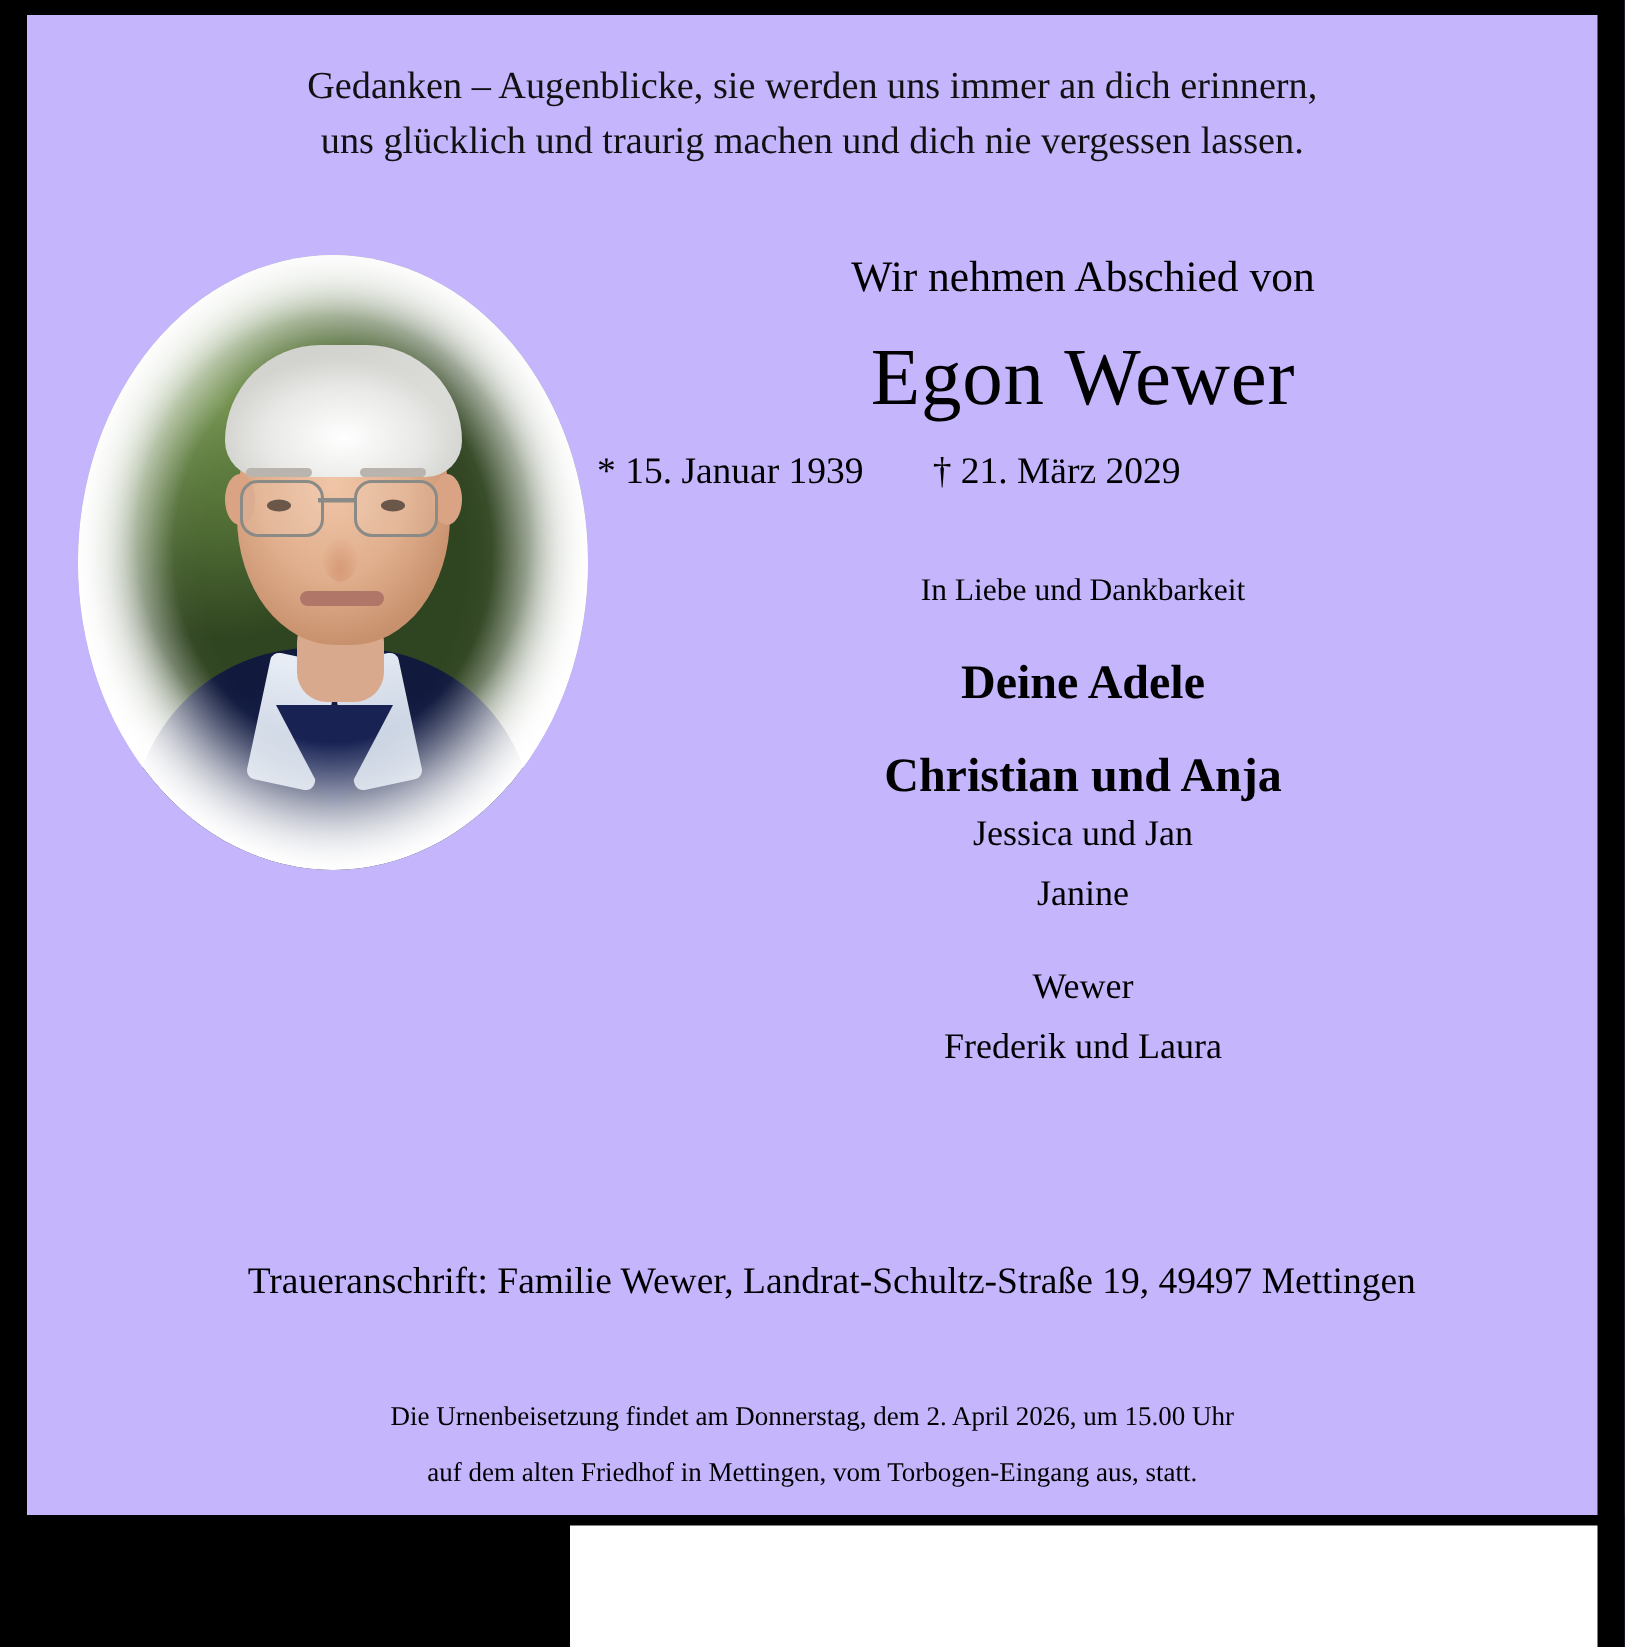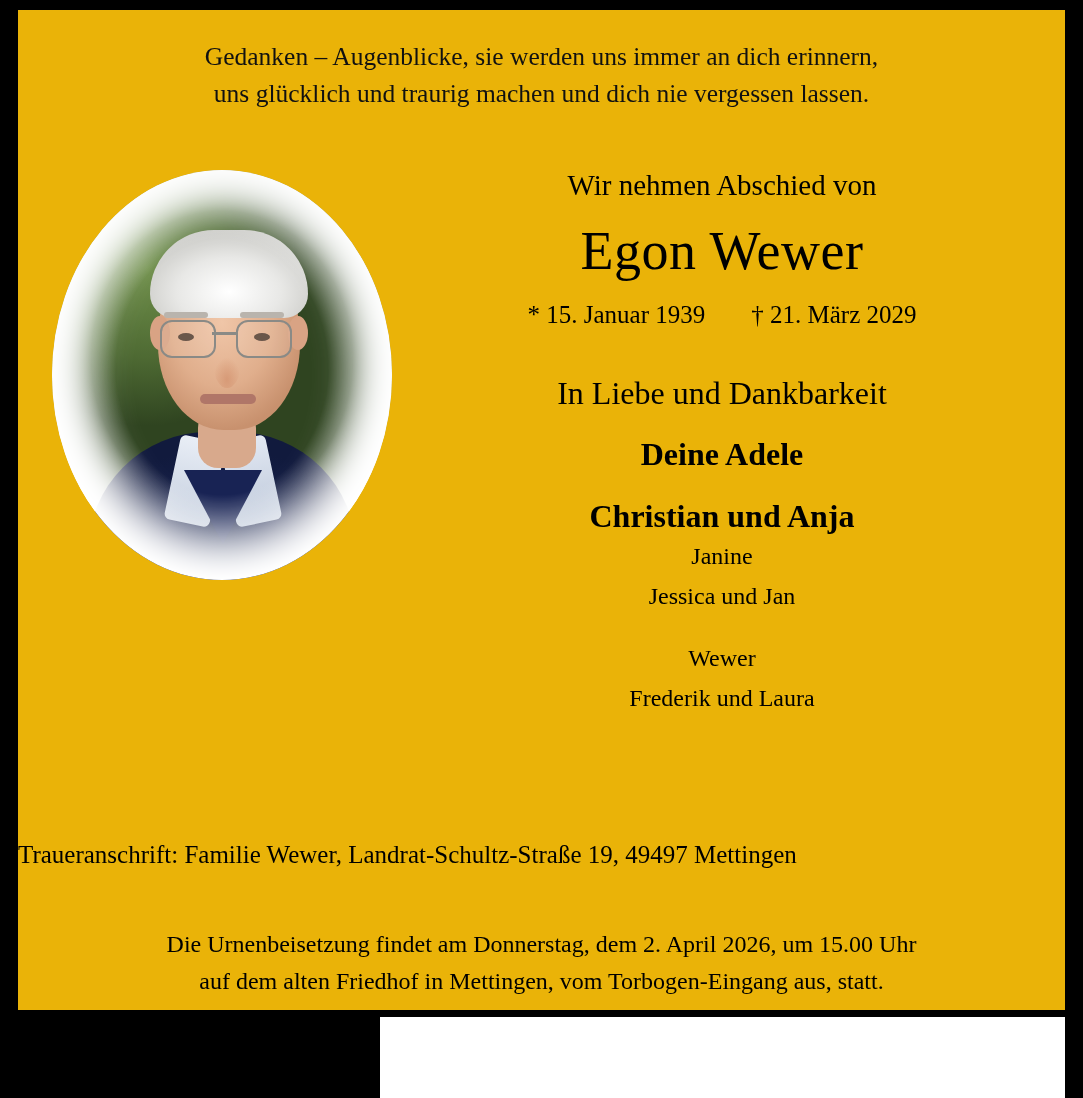--- a/index.html
+++ b/index.html
@@ -24,21 +24,21 @@
     background: #000000;
   }
 
   
   .card {
     position: absolute;
     left: 18px;
     top: 10px;
     width: 1047px;
     height: 1000px;
-    background: #eab308;
+    background: #c4b5fd;
   }
 
   
   .bottom-bar {
     position: absolute;
     left: 0;
     top: 1010px;
     width: 1083px;
     height: 88px;
     background: #000000;
@@ -259,26 +259,25 @@
     font-size: 54px;
     line-height: 86px;
     letter-spacing: 0.5px;
     margin: 8px 0 4px 0;
     white-space: nowrap;
   }
   .dates {
     font-size: 25px;
     line-height: 34px;
     display: flex;
-    justify-content: center;
     gap: 46px;
     margin-top: 2px;
   }
   .in-love {
-    font-size: 32px;
+    font-size: 21px;
     line-height: 30px;
     margin-top: 46px;
   }
   .family {
     margin-top: 26px;
   }
   .fam-group {
     margin-bottom: 22px;
   }
   .fam-group:last-child { margin-bottom: 0; }
@@ -288,35 +287,35 @@
     font-weight: bold;
   }
   .fam-line {
     font-size: 24px;
     line-height: 40px;
   }
 
   
   .address {
     position: absolute;
-    left: 0;
+    left: 31px;
     top: 828px;
     width: 1011px;
-    text-align: left;
+    text-align: center;
     font-size: 25px;
     line-height: 34px;
     font-family: Liberation Serif, serif;
   }
   .funeral {
     position: absolute;
     left: 18px;
     top: 916px;
     width: 1011px;
     text-align: center;
-    font-size: 24px;
+    font-size: 18px;
     line-height: 37px;
   }
 </style>
 </head>
 <body>
 
 <div id="page">
 
   <div class="card">
 
@@ -359,22 +358,22 @@
         <span>† 21. März 2029</span>
       </div>
       <div class="in-love">In Liebe und Dankbarkeit</div>
 
       <div class="family">
         <div class="fam-group">
           <div class="fam-head">Deine Adele</div>
         </div>
         <div class="fam-group">
           <div class="fam-head">Christian und Anja</div>
+          <div class="fam-line">Jessica und Jan</div>
           <div class="fam-line">Janine</div>
-          <div class="fam-line">Jessica und Jan</div>
         </div>
         <div class="fam-group">
           <div class="fam-line">Wewer</div>
           <div class="fam-line">Frederik und Laura</div>
         </div>
       </div>
     </div>
 
     <div class="address">Traueranschrift: Familie Wewer, Landrat-Schultz-Straße 19, 49497 Mettingen</div>
 

